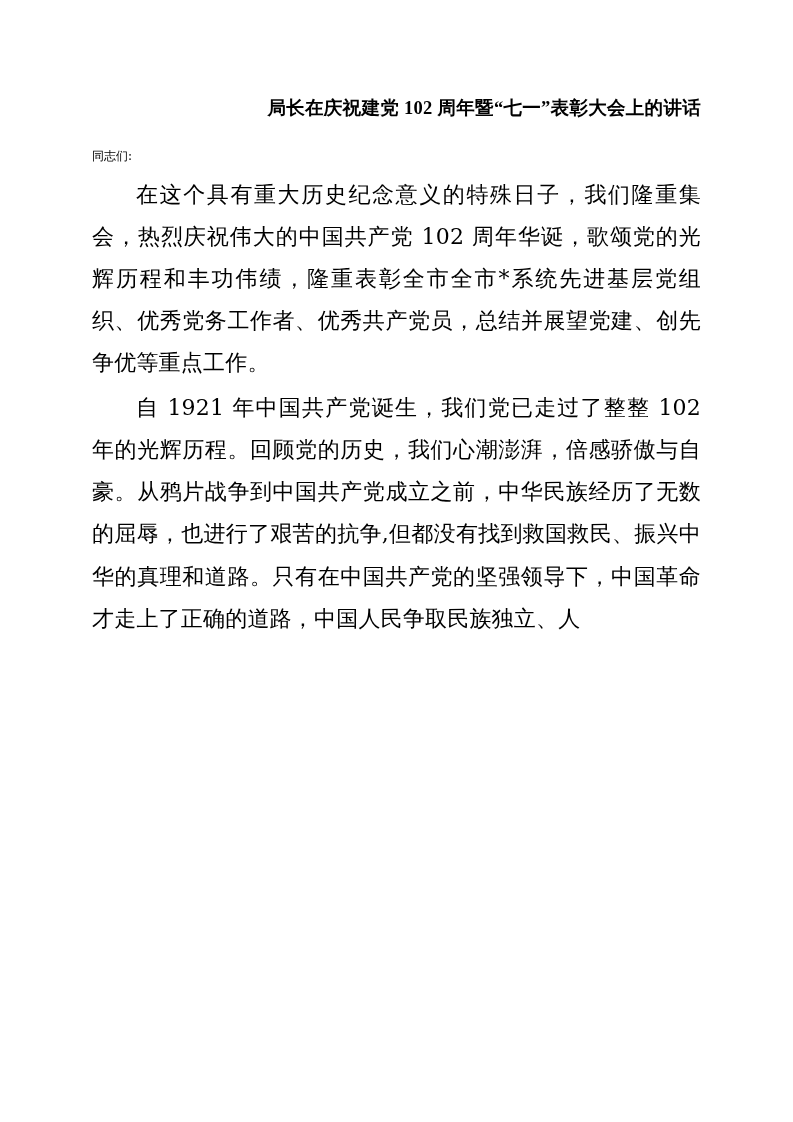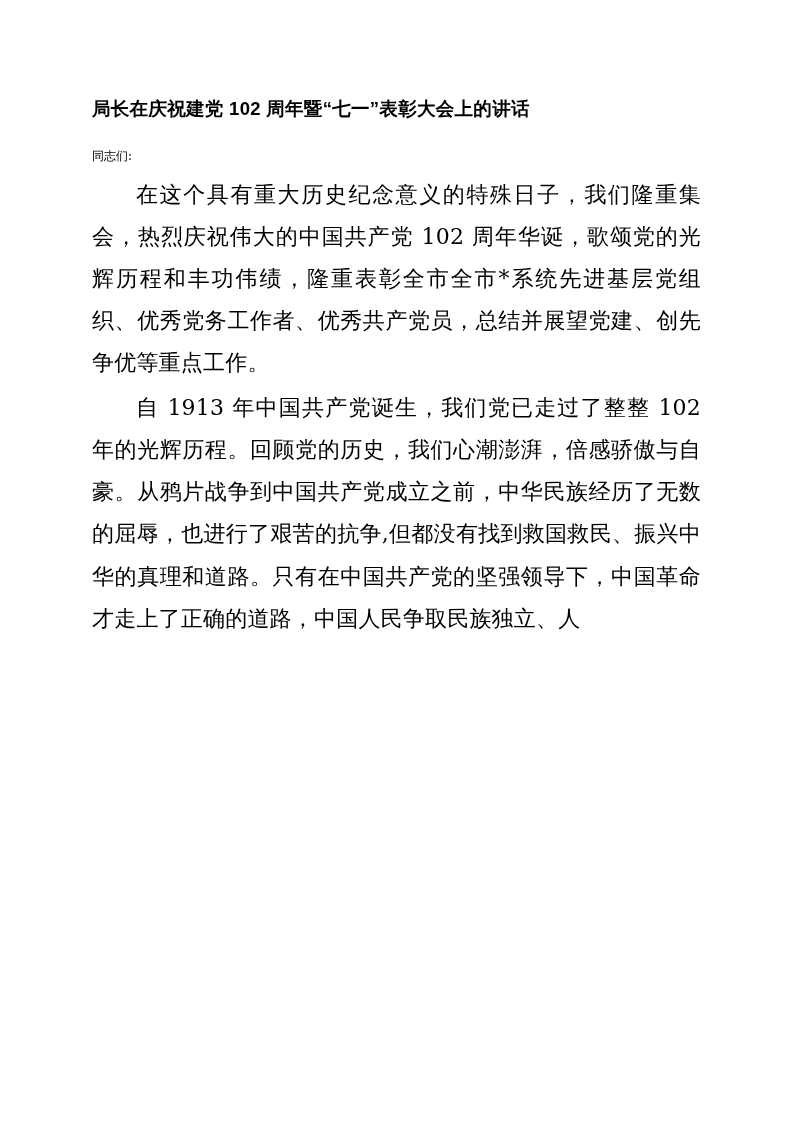--- a/index.html
+++ b/index.html
@@ -15,24 +15,24 @@
     overflow: hidden;
   }
   .page {
     width: 793px;
     height: 1122px;
     box-sizing: border-box;
     padding: 95px 92px 60px 92px;
     position: relative;
   }
   .doc-title {
-    font-family: Liberation Sans, sans-serif;
+    font-family: Liberation Serif, serif;
     font-size: 18.5px;
     font-weight: bold;
-    text-align: left;
+    text-align: right;
     letter-spacing: 0.3px;
     margin: 0 0 22px 0;
     line-height: 1.5;
   }
   .salutation {
     font-size: 12px;
     line-height: 1.9;
     margin: 0 0 6px 0;
     text-align: justify;
     text-align-last: left;
@@ -50,15 +50,15 @@
 </head>
 <body>
 
 <div class="page">
 
   <h1 class="doc-title">局长在庆祝建党 102 周年暨“七一”表彰大会上的讲话</h1>
 
   <p class="salutation">同志们:</p>
 
   <p class="para">在这个具有重大历史纪念意义的特殊日子，我们隆重集会，热烈庆祝伟大的中国共产党 102 周年华诞，歌颂党的光辉历程和丰功伟绩，隆重表彰全市全市*系统先进基层党组织、优秀党务工作者、优秀共产党员，总结并展望党建、创先争优等重点工作。</p>
-  <p class="para">自 1913 年中国共产党诞生，我们党已走过了整整 102 年的光辉历程。回顾党的历史，我们心潮澎湃，倍感骄傲与自豪。从鸦片战争到中国共产党成立之前，中华民族经历了无数的屈辱，也进行了艰苦的抗争,但都没有找到救国救民、振兴中华的真理和道路。只有在中国共产党的坚强领导下，中国革命才走上了正确的道路，中国人民争取民族独立、人</p>
+  <p class="para">自 1921 年中国共产党诞生，我们党已走过了整整 102 年的光辉历程。回顾党的历史，我们心潮澎湃，倍感骄傲与自豪。从鸦片战争到中国共产党成立之前，中华民族经历了无数的屈辱，也进行了艰苦的抗争,但都没有找到救国救民、振兴中华的真理和道路。只有在中国共产党的坚强领导下，中国革命才走上了正确的道路，中国人民争取民族独立、人</p>
 
 </div>
 
 </body></html>

